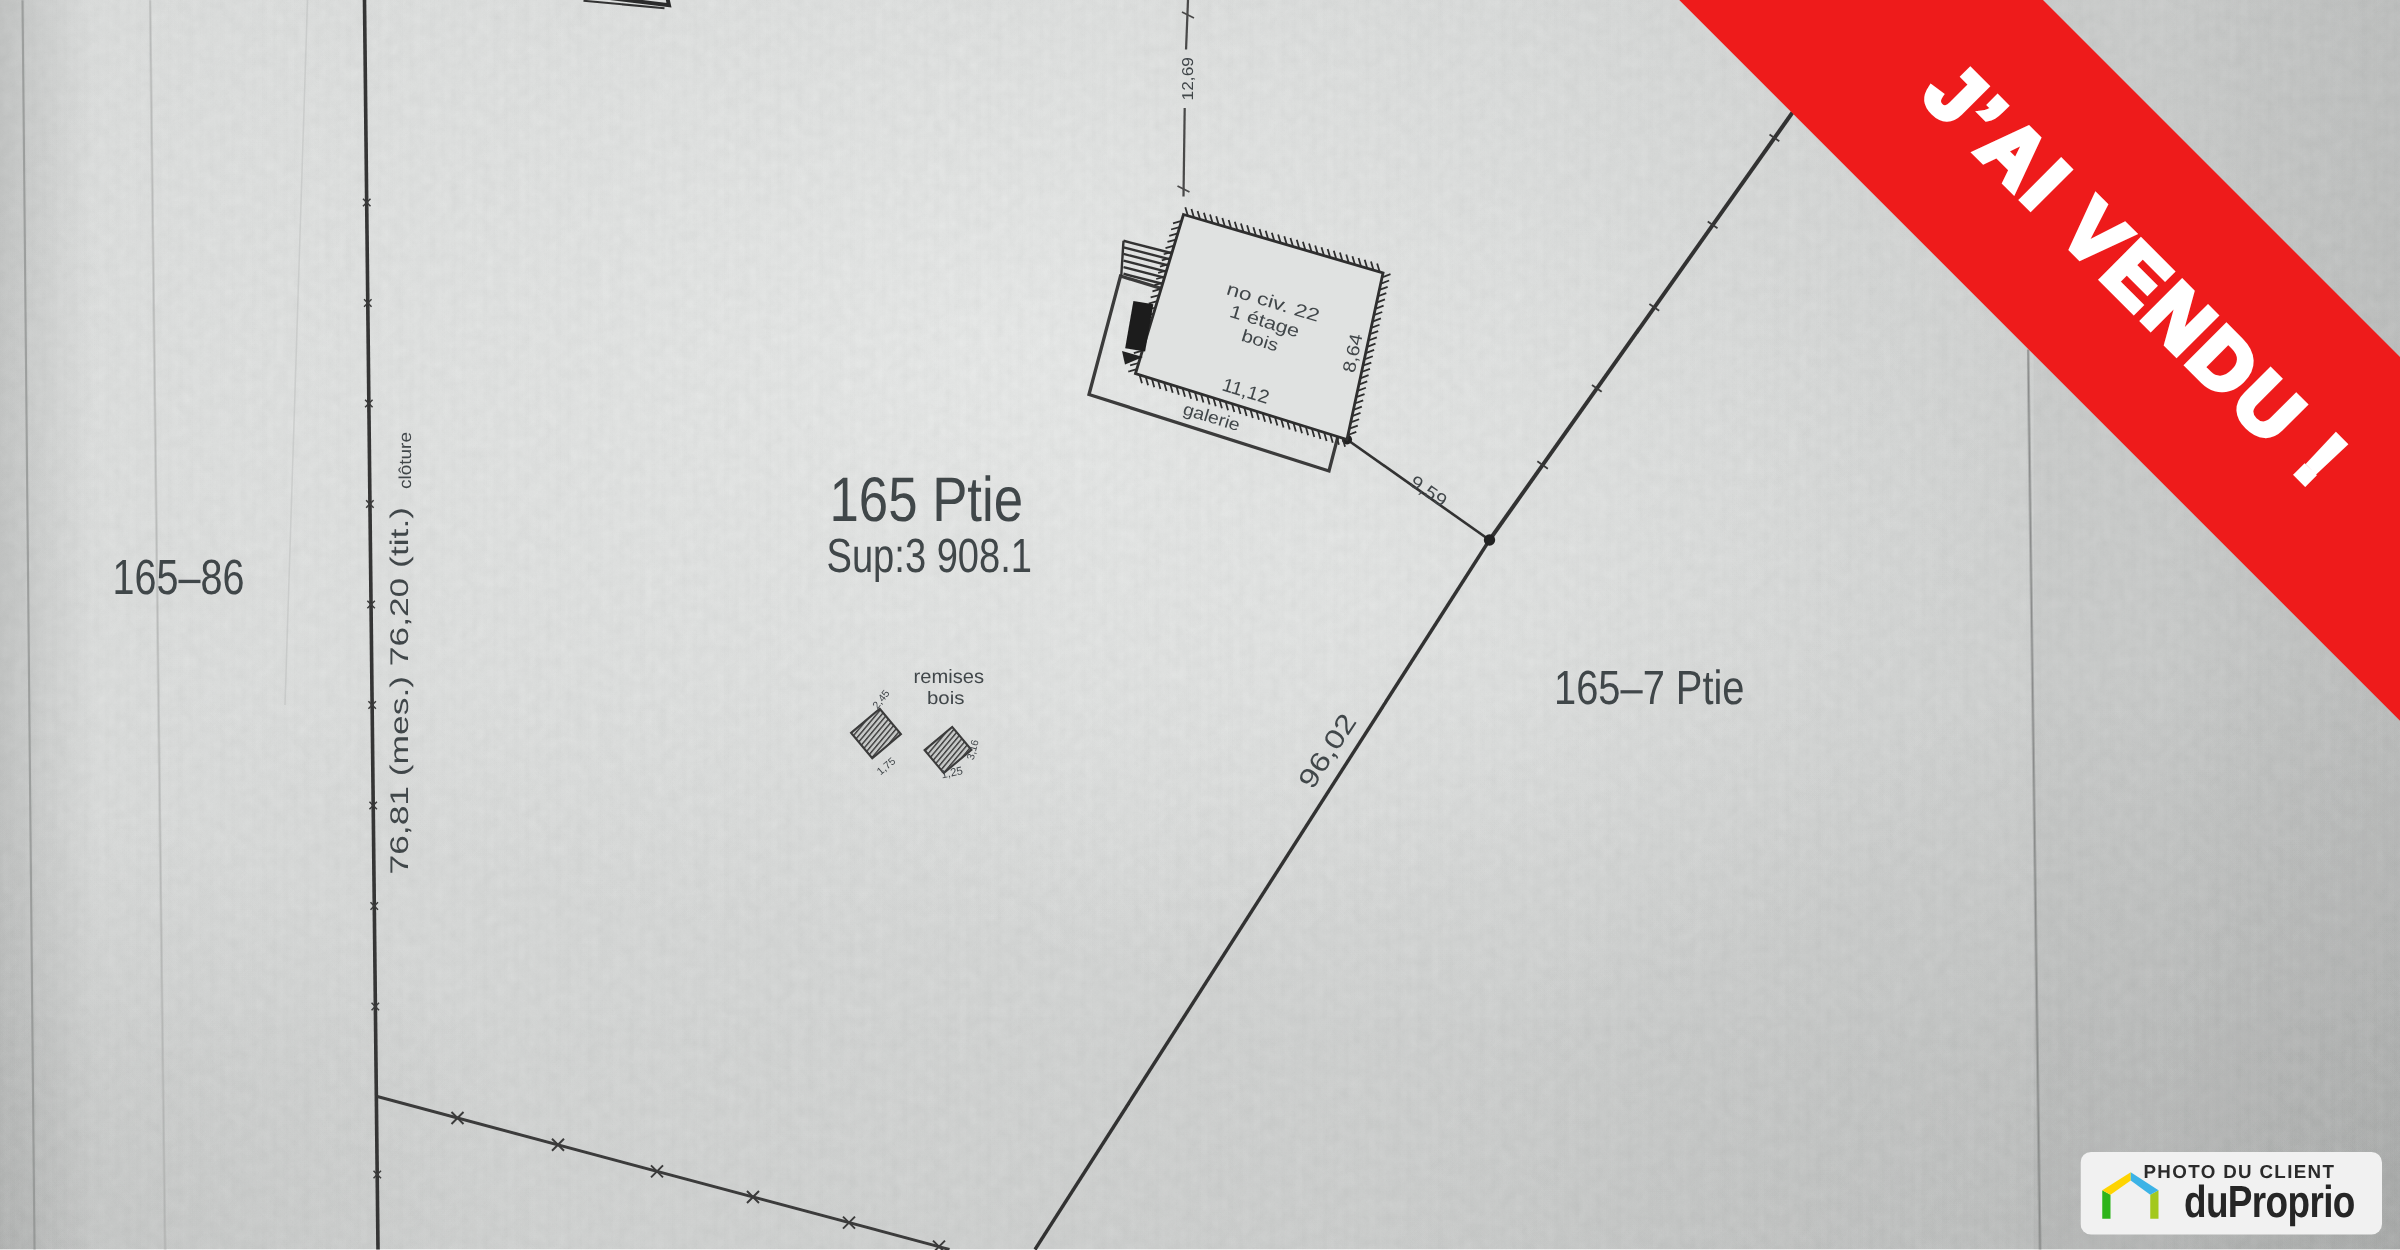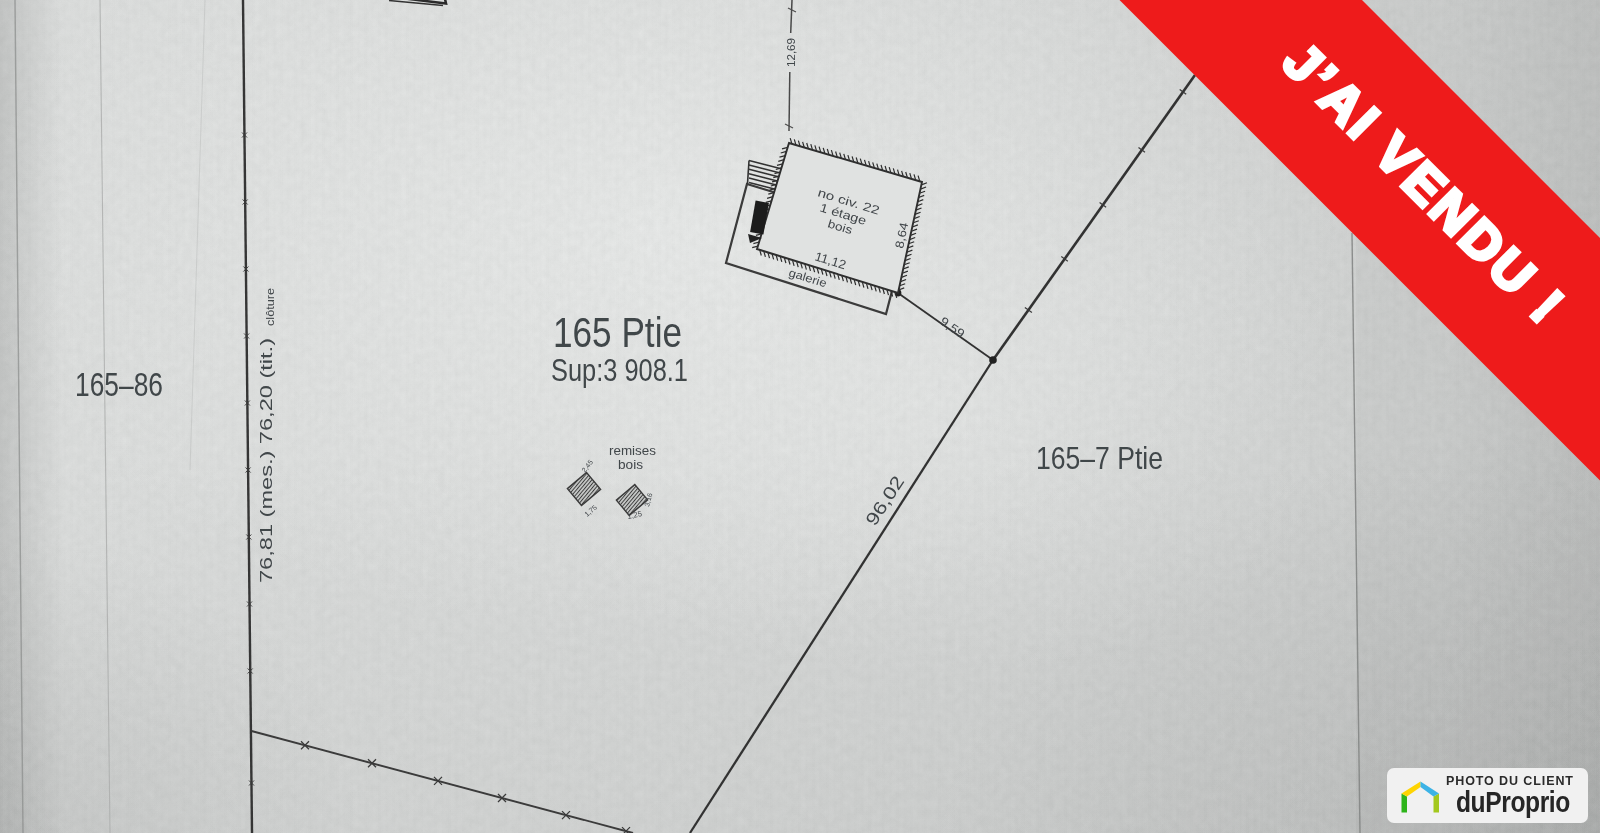--- a/index.html
+++ b/index.html
@@ -11,21 +11,21 @@
  radial-gradient(620px 400px at 58% 48%, rgba(228,230,229,0.5), rgba(228,230,229,0) 70%),
  radial-gradient(520px 420px at 0% 100%, rgba(100,102,101,0.14), rgba(100,102,101,0) 70%),
  radial-gradient(900px 600px at 100% 105%, rgba(75,77,76,0.15), rgba(75,77,76,0) 75%),
  linear-gradient(to right, rgba(110,112,111,0.26) 0%, rgba(110,112,111,0) 4%),
  linear-gradient(to left, rgba(90,92,91,0.10) 0%, rgba(110,112,111,0) 10%),
  linear-gradient(to bottom, rgba(110,112,111,0) 55%, rgba(98,100,99,0.08) 100%),
  linear-gradient(100deg, #dbdddc 0%, #d6d8d7 45%, #c8cac9 100%);
 }
 svg text{font-family:"Liberation Sans",sans-serif;}
 .badge{position:absolute;left:1387px;top:768px;width:201px;height:55px;background:#f1f1f1;border-radius:7px;}
-.badge .l1{position:absolute;left:59px;top:6px;font-size:12.5px;font-weight:bold;letter-spacing:0.9px;color:#2b2b2b;white-space:nowrap;}
+.badge .l1{position:absolute;left:42px;top:6px;font-size:12.5px;font-weight:bold;letter-spacing:0.9px;color:#2b2b2b;white-space:nowrap;}
 .badge .l2{position:absolute;left:69px;top:17px;font-size:30px;font-weight:bold;color:#262626;transform:scale(0.82,1);transform-origin:left top;white-space:nowrap;letter-spacing:-0.5px;}
 </style>
 </head>
 <body>
 <div class="paper"></div>
 <svg width="1600" height="833" viewBox="0 0 1600 833" style="position:absolute;left:0;top:0">
  <defs>
   <filter id="soft" x="-5%" y="-5%" width="110%" height="110%">
         <feGaussianBlur stdDeviation="0.38"></feGaussianBlur>
       </filter>

